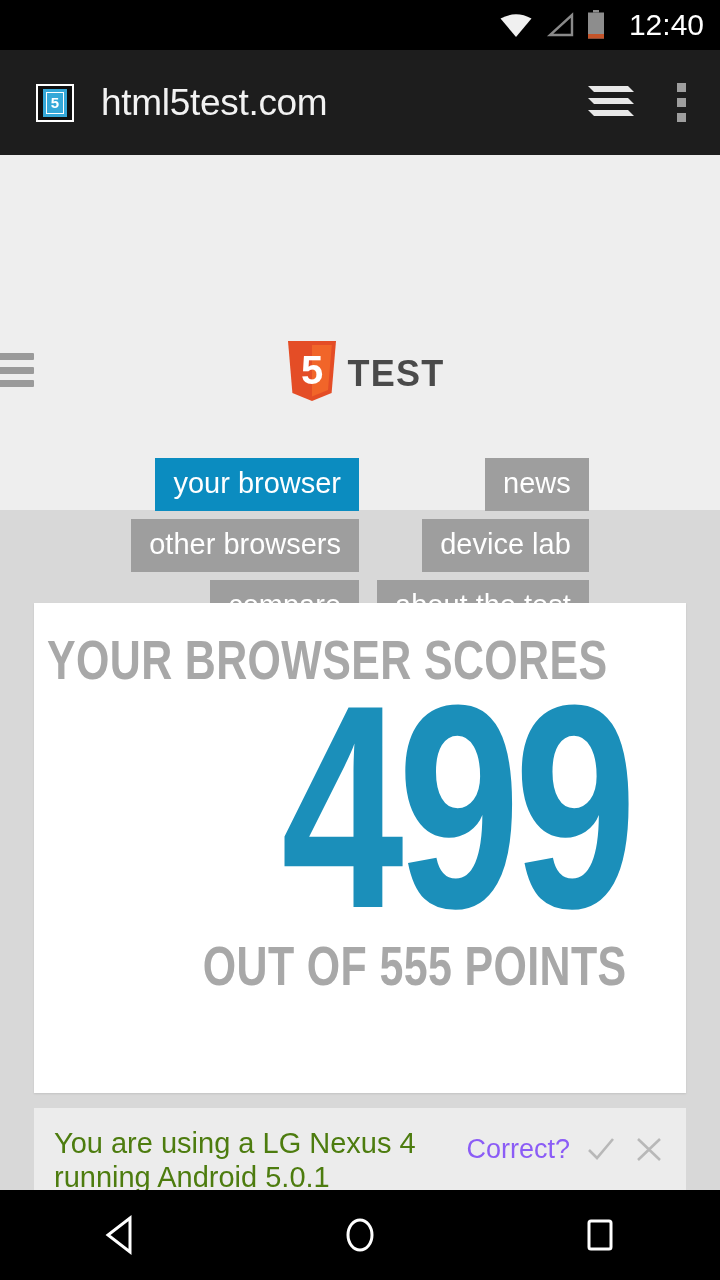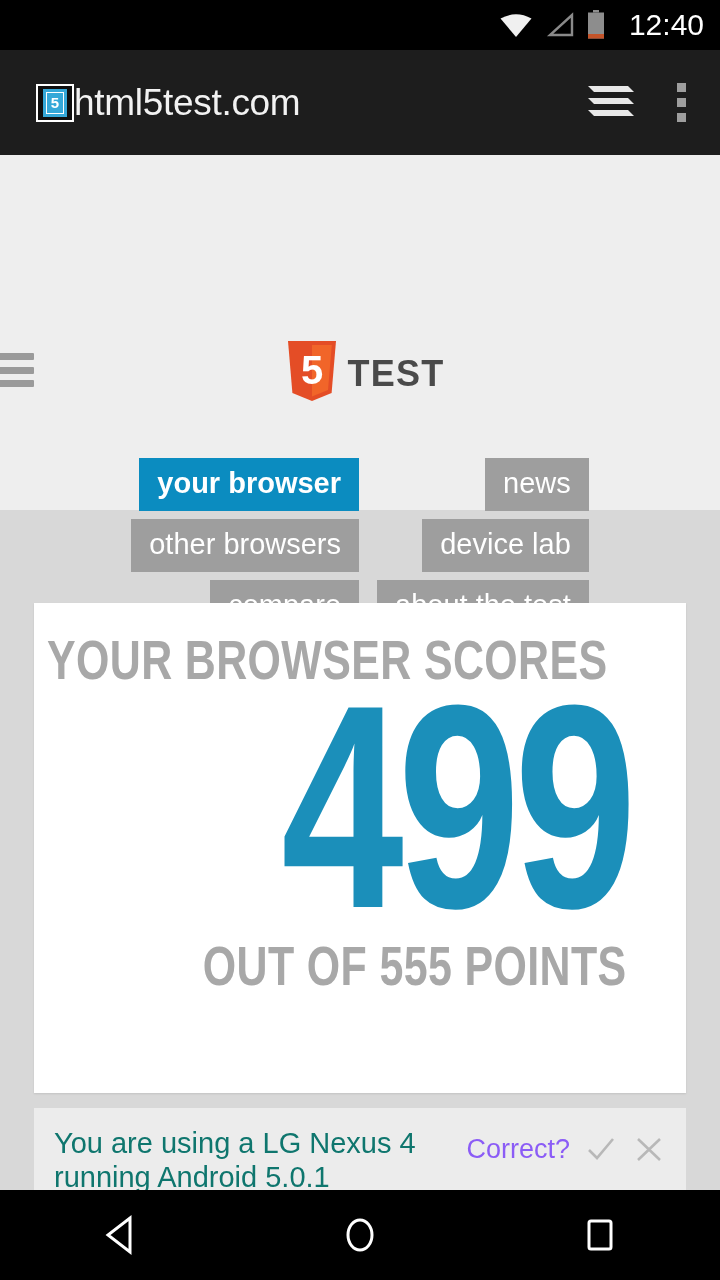--- a/index.html
+++ b/index.html
@@ -87,20 +87,21 @@
     color: #ffffff;
     font-size: 15px;
     font-weight: bold;
     line-height: 1;
     z-index: 2;
   }
   .url-text {
     color: #f2f2f2;
     font-size: 37px;
     font-weight: 400;
+    margin-left: 27px;
     white-space: nowrap;
     overflow: hidden;
     letter-spacing: -0.3px;
   }
   .chrome-actions {
     margin-left: auto;
     display: flex;
     align-items: center;
     gap: 26px;
     padding-right: 22px;
@@ -196,21 +197,21 @@
     color: #ffffff;
     font-size: 29px;
     padding: 11px 18px 13px 18px;
     line-height: 1;
     white-space: nowrap;
     border: none;
     font-family: "Liberation Sans", sans-serif;
     cursor: pointer;
     text-align: center;
   }
-  .nav-btn.active { background: #0b8cc0; font-weight: bold; }
+  .nav-btn.active { background: #0b8cc0; }
 
   
   .score-card {
     position: absolute;
     top: 603px; left: 34px;
     width: 652px; height: 490px;
     background: #ffffff;
     box-shadow: 0 1px 2px rgba(0,0,0,0.10);
     display: flex;
     flex-direction: column;
@@ -259,21 +260,21 @@
     top: 1108px; left: 34px;
     width: 652px; height: 82px;
     background: #ececec;
     display: flex;
     align-items: flex-start;
     padding: 18px 20px 0 20px;
     overflow: hidden;
   }
   .device-text {
     font-size: 29px;
-    color: #0f766e;
+    color: #4d7c0f;
     line-height: 1.18;
     max-width: 400px;
   }
   .correct-group {
     margin-left: auto;
     display: flex;
     align-items: center;
     gap: 14px;
     padding-top: 6px;
   }

